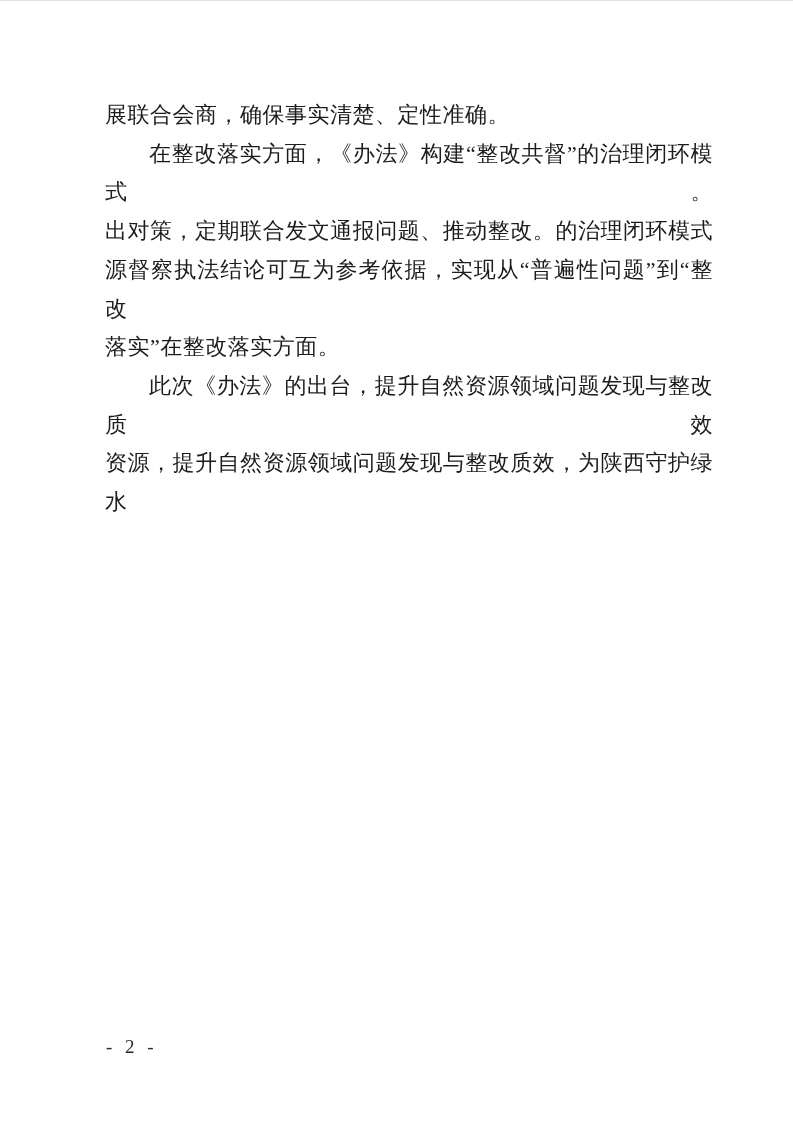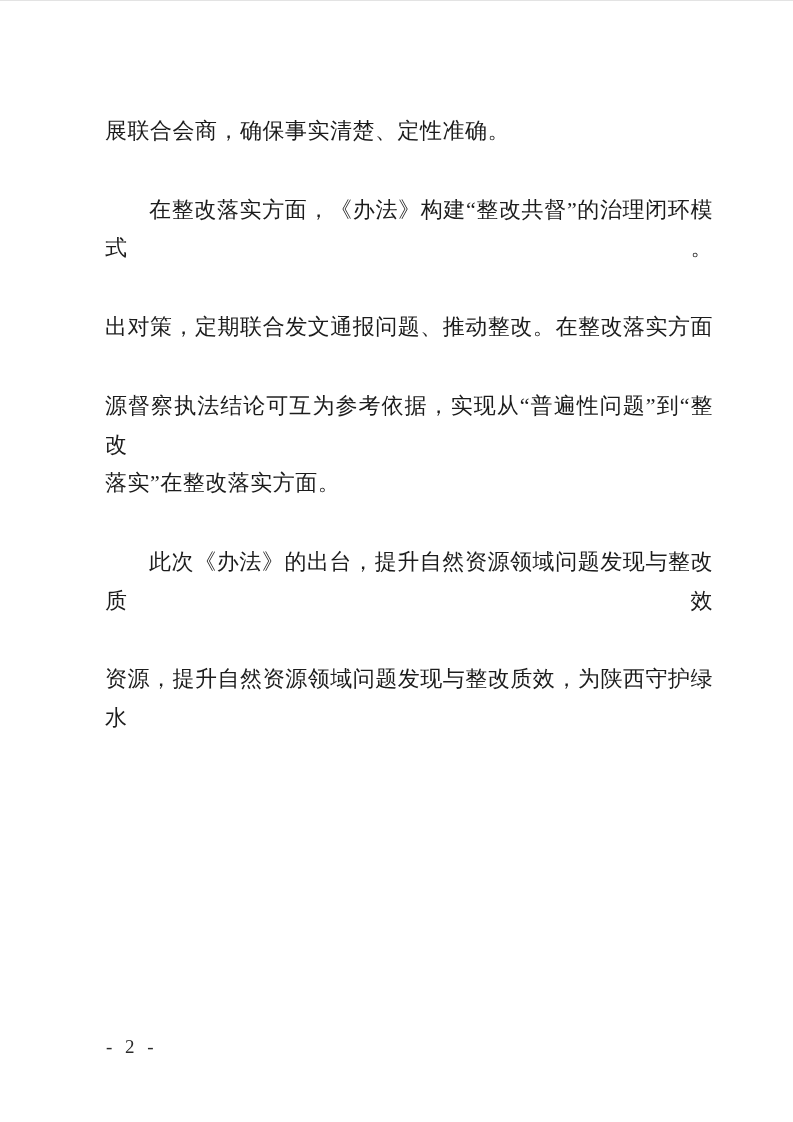--- a/index.html
+++ b/index.html
@@ -17,37 +17,36 @@
     color: #1c1c1c;
   }
   .page-top-edge {
     position: absolute;
     top: 0; left: 0;
     width: 793px; height: 1px;
     background: #e3e3e3;
   }
   .text-block {
     position: absolute;
-    top: 112px;
+    top: 96px;
     left: 105px;
     width: 608px;
     font-size: 22px;
     line-height: 38.7px;
     letter-spacing: 0.5px;
   }
   .line {
     margin: 0;
     padding: 0;
     text-align: left;
   }
   .line.j {
     text-align: justify;
     text-align-last: justify;
     text-justify: inter-character;
-    margin-top: 40px;
   }
   .line.indent {
     text-indent: 2em;
   }
   .page-number {
     position: absolute;
     left: 106px;
     top: 1036px;
     font-size: 19px;
     letter-spacing: 4px;
@@ -59,21 +58,21 @@
 <body>
 
 <div class="page">
   <div class="page-top-edge"></div>
 
   <div class="text-block">
 
     <p class="line">展联合会商，确保事实清楚、定性准确。</p>
 
     <p class="line j indent">在整改落实方面，《办法》构建“整改共督”的治理闭环模式。</p>
-    <p class="line j">出对策，定期联合发文通报问题、推动整改。在整改落实方面</p>
+    <p class="line j">出对策，定期联合发文通报问题、推动整改。的治理闭环模式</p>
     <p class="line j">源督察执法结论可互为参考依据，实现从“普遍性问题”到“整改</p>
     <p class="line">落实”在整改落实方面。</p>
 
     <p class="line j indent">此次《办法》的出台，提升自然资源领域问题发现与整改质效</p>
     <p class="line j">资源，提升自然资源领域问题发现与整改质效，为陕西守护绿水</p>
   </div>
 
   <div class="page-number">- 2 -</div>
 </div>
 

